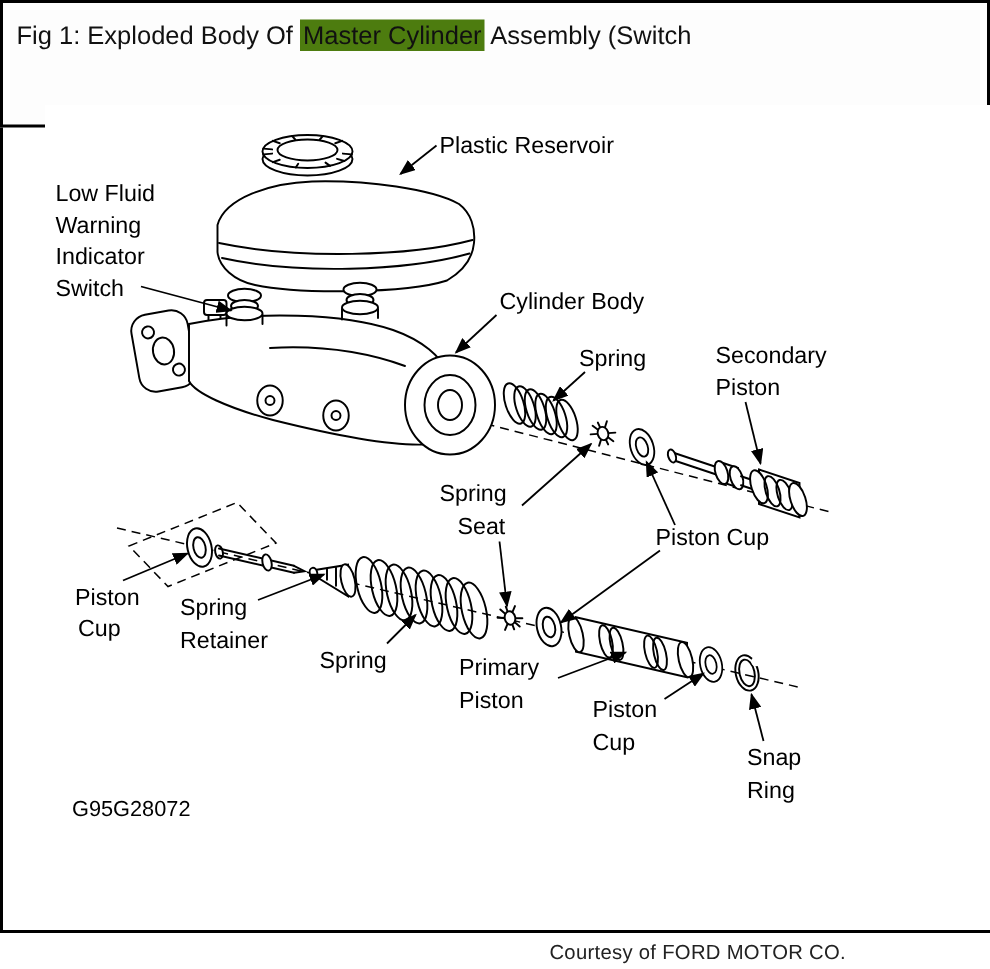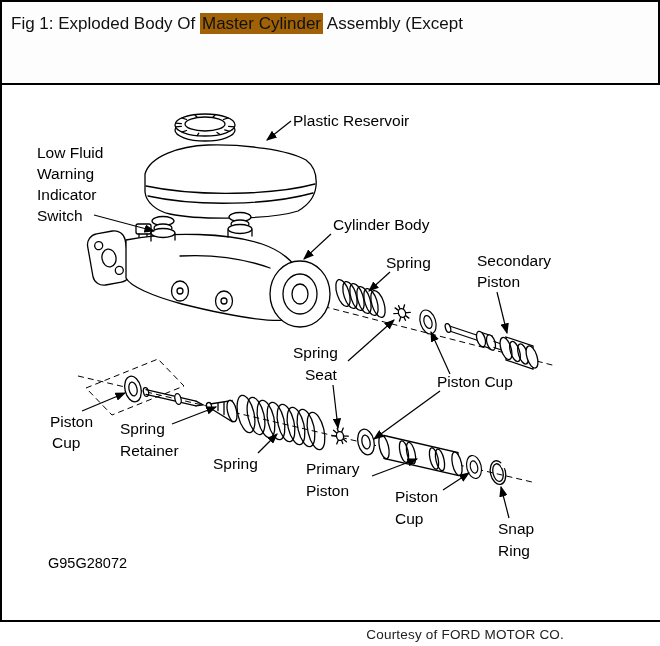--- a/index.html
+++ b/index.html
@@ -3,46 +3,46 @@
 <meta charset="utf-8">
 <style>
   html,body{margin:0;padding:0;background:#fff;}
   .page{position:relative;width:660px;height:646px;background:#fff;overflow:hidden;
         font-family:"Liberation Sans",sans-serif;color:#000;}
   
   .caption{position:absolute;left:0;top:0;width:656px;height:81px;
            border:2px solid #000;background:#fdfdfd;box-sizing:content-box;
            padding:0;}
   .caption-inner{padding:7px 10px 0 9px;font-size:17px;line-height:30px;color:#111;}
-  .hl{background:#a16207;padding:1px 2px;}
+  .hl{background:#4d7c0f;padding:1px 2px;}
   
   .left-rail{position:absolute;left:0;top:85px;width:2px;height:536px;background:#000;}
   .bottom-rule{position:absolute;left:0;top:620px;width:660px;height:2px;background:#000;}
   
-  .figure-box{position:absolute;left:30px;top:94px;width:630px;height:535px;background:#fff;}
+  .figure-box{position:absolute;left:30px;top:70px;width:630px;height:535px;background:#fff;}
   
   .footer{position:absolute;left:12px;top:622px;width:580px;height:24px;
           display:flex;align-items:center;justify-content:flex-end;}
   .footer span{font-size:13.5px;color:#222;letter-spacing:.2px;transform:translateX(-28px);}
   
   .ln{stroke:#000;stroke-width:1.3;fill:none;stroke-linecap:round;}
   .fw{stroke:#000;stroke-width:1.3;fill:#fff;}
   .dash{stroke:#000;stroke-width:1;fill:none;stroke-dasharray:6 4;}
   .ldr{stroke:#000;stroke-width:1.2;fill:none;marker-end:url(#arrowhead);}
   text.lbl{font-family:"Liberation Sans",sans-serif;font-size:15.5px;fill:#000;}
   text.figid{font-family:"Liberation Sans",sans-serif;font-size:14.5px;fill:#000;}
 </style>
 </head>
 <body>
 
 <div class="page">
 
   <div class="caption">
     <div class="caption-inner">
-      <div><span>Fig 1: Exploded Body Of </span><span class="hl">Master Cylinder</span><span> Assembly (Except</span></div>
+      <div><span>Fig 1: Exploded Body Of </span><span class="hl">Master Cylinder</span><span> Assembly (Switch</span></div>
     </div>
   </div>
 
   <div class="left-rail"></div>
 
   <div class="figure-box">
     <svg width="630" height="535" viewBox="0 0 630 535">
       <defs>
         <marker id="arrowhead" markerWidth="9" markerHeight="7" refX="8" refY="3.5" orient="auto">
           <path d="M0,0 L9,3.5 L0,7 Z" fill="#000"></path>

